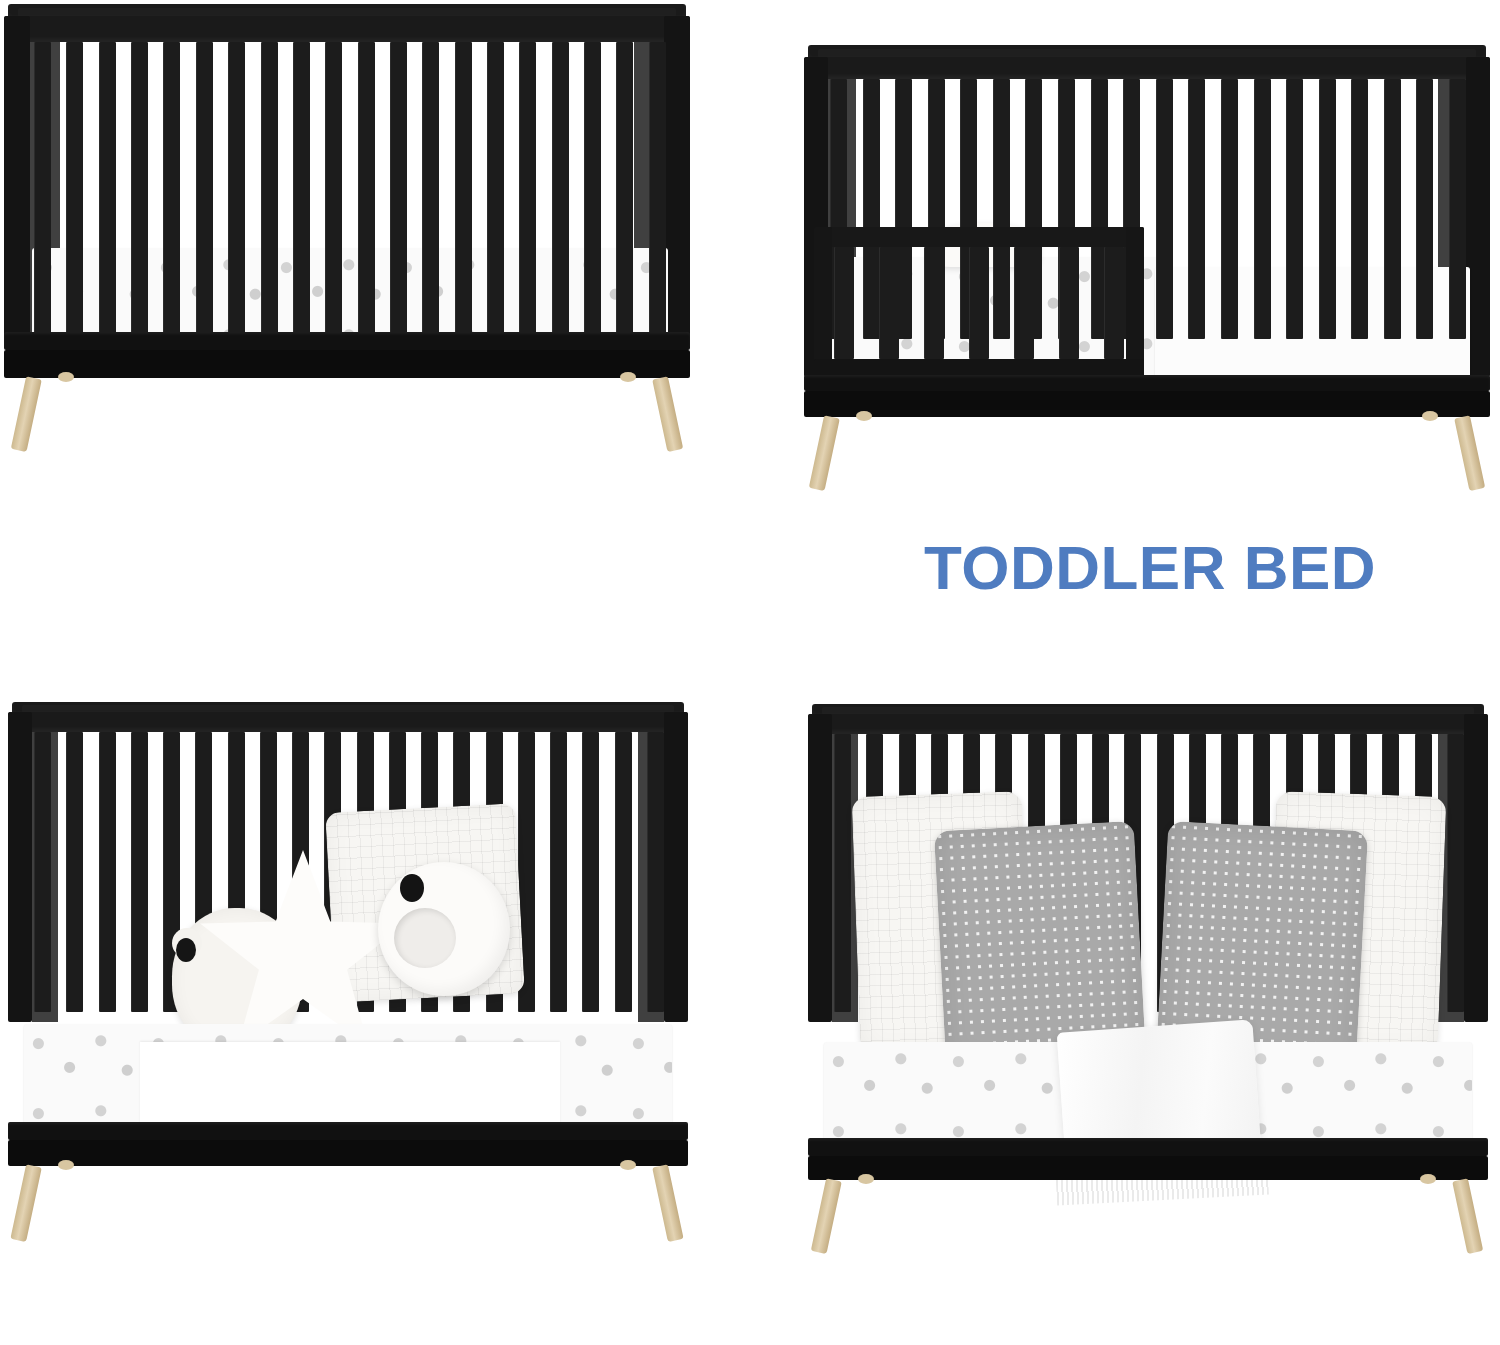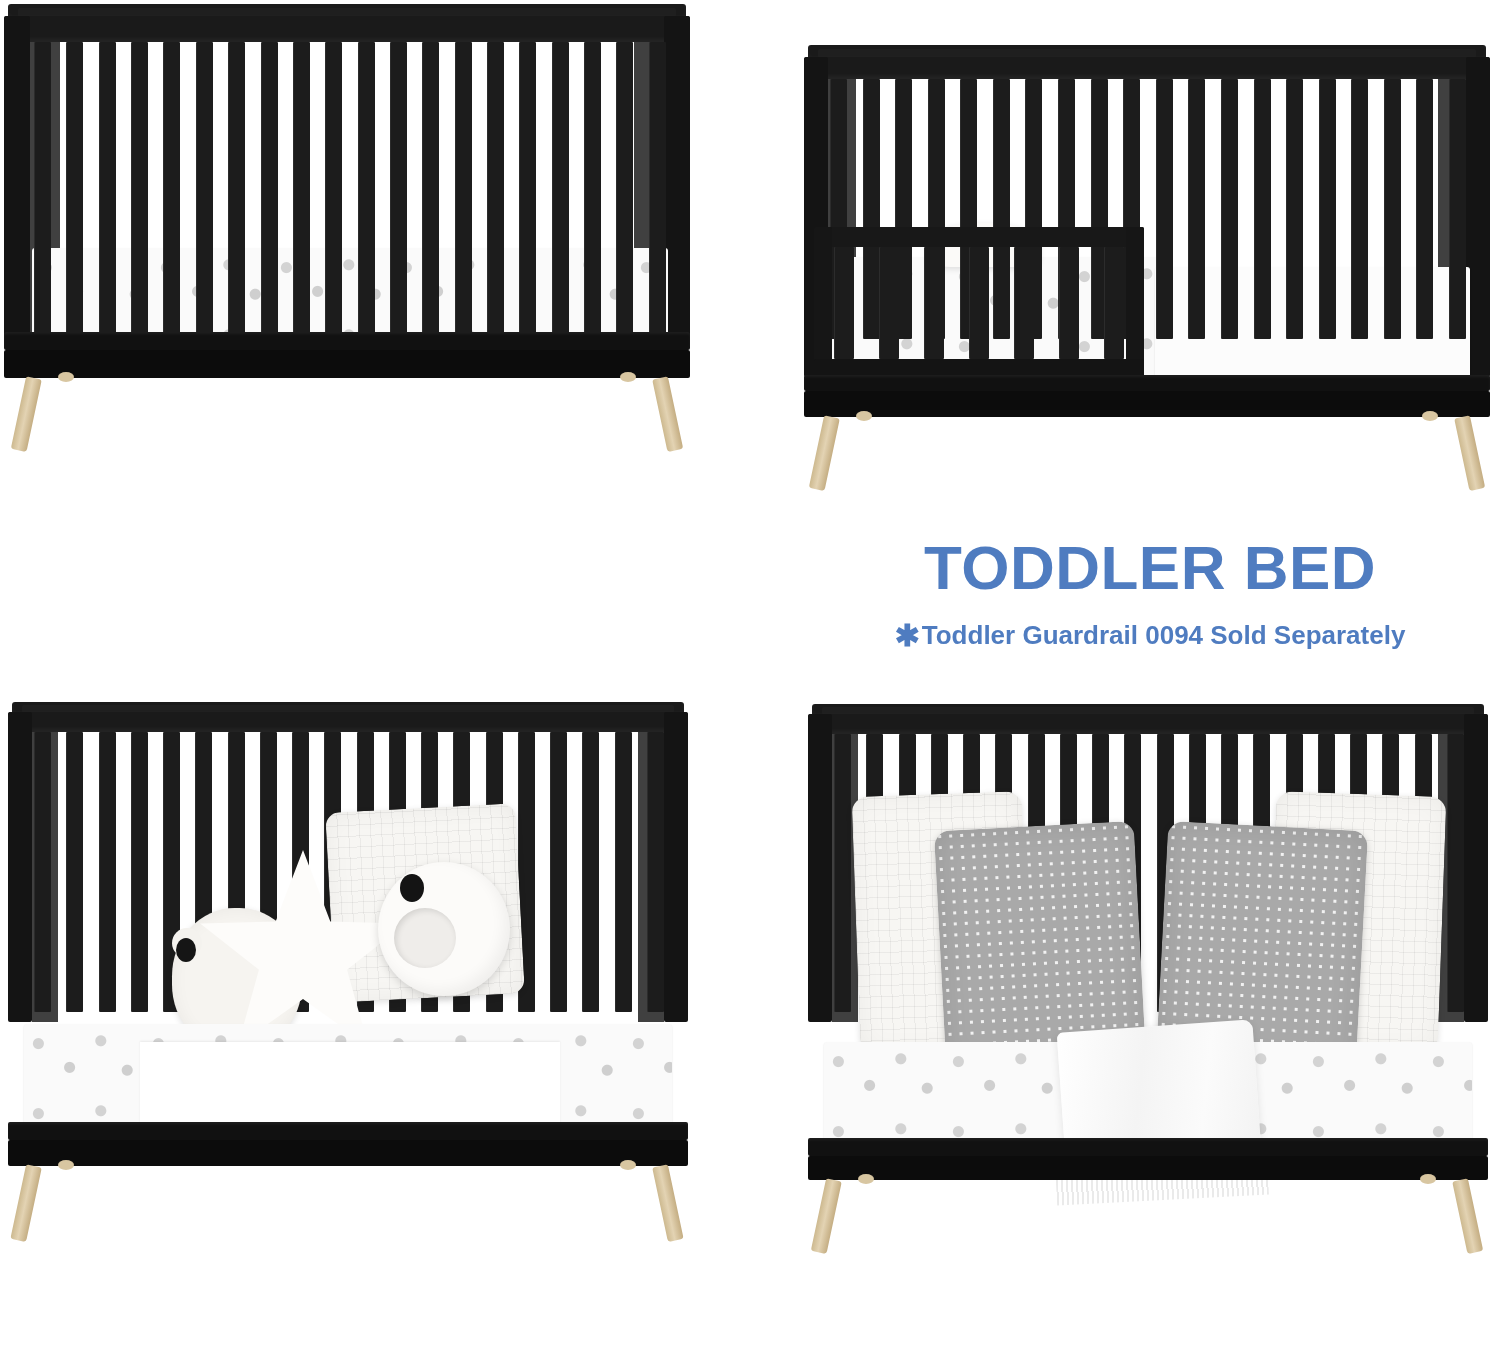--- a/index.html
+++ b/index.html
@@ -240,23 +240,20 @@
       <div class="frame-base" style="left:4px;top:334px;width:686px;height:16px;"></div>
       <div class="frame-base-shadow" style="left:4px;top:350px;width:686px;height:26px;border-radius:2px;"></div>
 
       <div class="leg-cap" style="left:56px;top:370px;width:16px;height:10px;"></div>
       <div class="leg" style="left:24px;top:376px;width:16px;height:74px;transform:rotate(12deg);transform-origin:top center;"></div>
       <div class="leg-cap" style="left:622px;top:370px;width:16px;height:10px;"></div>
       <div class="leg" style="left:654px;top:376px;width:16px;height:74px;transform:rotate(-12deg);transform-origin:top center;"></div>
     </div>
 
     <div class="caption title" style="top:496px;">TODDLER BED</div>
-    <div class="caption sub" style="top:580px;">
-      <span class="star">✱</span><span>Toddler Guardrail 0094 Sold Separately</span>
-    </div>
   </div>
 
   <div class="panel" style="left:0;top:690px;width:700px;height:480px;">
 
     <div class="crib" style="left:0;top:0;width:700px;height:450px;">
       <div class="frame-top" style="left:12px;top:12px;width:672px;height:14px;"></div>
       <div class="frame-top-face" style="left:22px;top:15px;width:652px;height:8px;opacity:.55;"></div>
       <div class="frame-top" style="left:8px;top:22px;width:680px;height:20px;"></div>
 
       <div class="frame-side" style="left:8px;top:22px;width:24px;height:310px;"></div>

